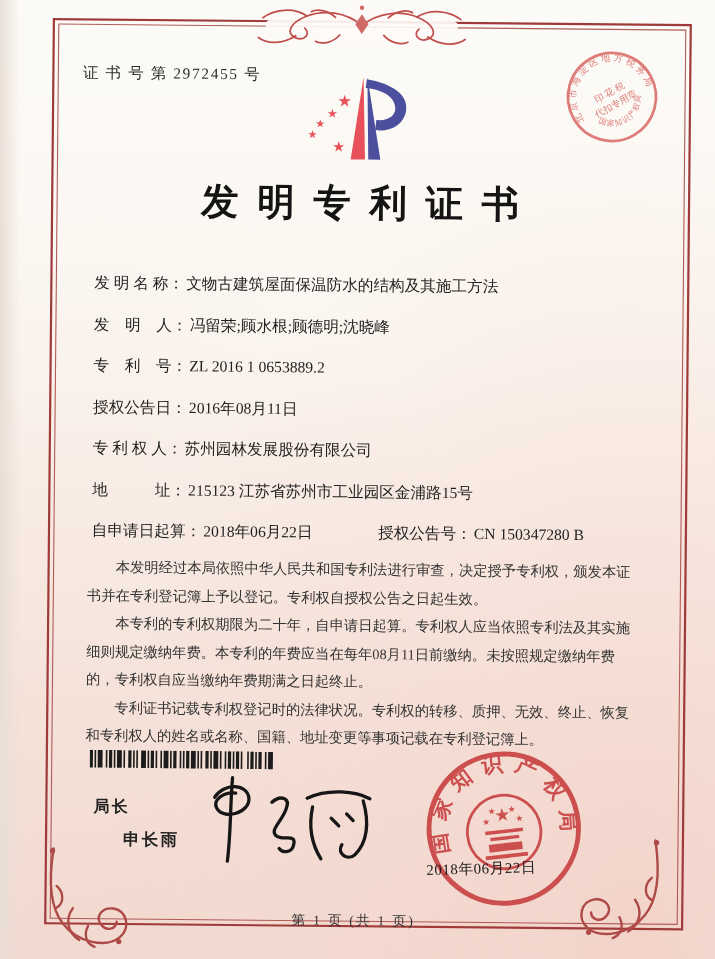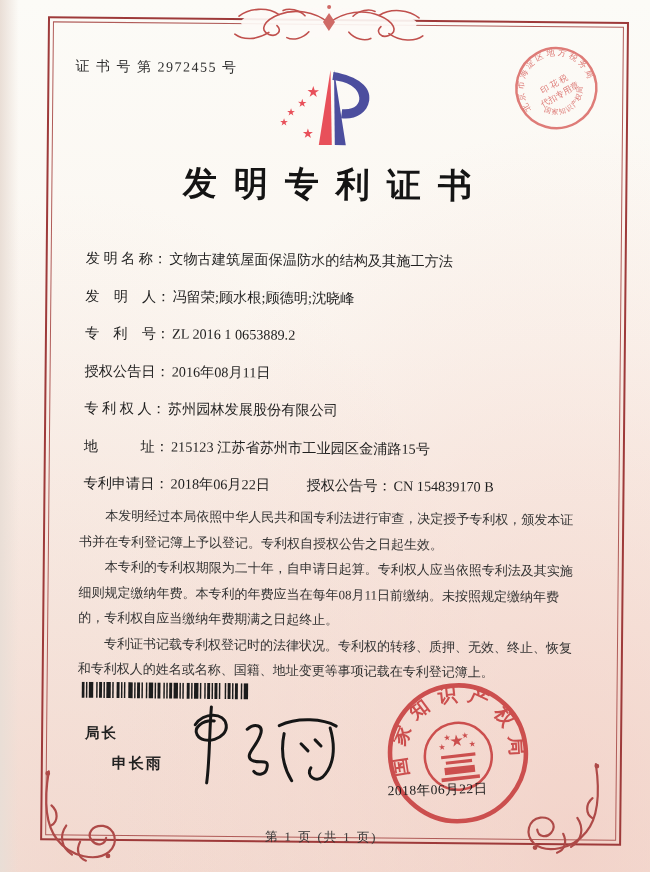--- a/index.html
+++ b/index.html
@@ -19,21 +19,21 @@
   .ornament-bl{position:absolute;left:40px;top:770px;}
   .ornament-br{position:absolute;left:516px;top:756px;transform:scaleX(-1);}
   .tax-stamp{position:absolute;left:503px;top:36px;transform:rotate(-30deg);opacity:.88;}
   .cert-no{position:absolute;left:72px;top:60px;font-size:14px;letter-spacing:1.5px;color:#2d2d2d;}
   .logo{position:absolute;left:258px;top:50px;}
   .title{position:absolute;left:0;right:0;top:162px;text-align:center;font-size:34px;
     font-weight:bold;letter-spacing:17px;text-indent:17px;color:#141414;}
   .fields{position:absolute;left:84px;top:253px;font-size:14.2px;color:#1f1f1f;}
   .frow{height:14px;line-height:15px;margin-bottom:23.5px;white-space:nowrap;}
   .fval{margin-left:2px;}
-  .fpair2{margin-left:33px;}
+  .fpair2{margin-left:56px;}
   .paragraphs{position:absolute;left:80px;top:505px;width:496px;font-size:13px;
     line-height:25.5px;color:#333;}
   .paragraphs p{margin:0;text-indent:2em;}
   .barcode{position:absolute;left:84px;top:684px;}
   .sig-title{position:absolute;left:88px;top:726px;font-size:14.5px;color:#222;
     font-family:Liberation Mono, monospace;font-weight:bold;letter-spacing:2px;text-align:center;}
   .sig-name{position:absolute;left:88px;top:756px;font-size:15px;color:#222;
     font-family:"Liberation Sans",sans-serif;font-weight:bold;letter-spacing:2px;margin-left:27px;}
   .signature{position:absolute;left:186px;top:700px;}
   .seal{position:absolute;left:385px;top:676px;transform:rotate(-7deg);opacity:.93;z-index:4;}
@@ -138,22 +138,22 @@
       <div class="frow">
         <span>授权公告日：</span><span class="fval">2016年08月11日</span>
       </div>
       <div class="frow">
         <span>专 利 权 人：</span><span class="fval">苏州园林发展股份有限公司</span>
       </div>
       <div class="frow">
         <span>地　　　址：</span><span class="fval">215123 江苏省苏州市工业园区金浦路15号</span>
       </div>
       <div class="frow">
-        <span>专利申请日：</span><span class="fval">2018年06月22日</span>
-        <span class="fpair2">授权公告号：</span><span class="fval">CN 154839170 B</span>
+        <span>自申请日起算：</span><span class="fval">2018年06月22日</span>
+        <span class="fpair2">授权公告号：</span><span class="fval">CN 150347280 B</span>
       </div>
     </div>
 
     <div class="paragraphs">
       <p>本发明经过本局依照中华人民共和国专利法进行审查，决定授予专利权，颁发本证书并在专利登记簿上予以登记。专利权自授权公告之日起生效。</p>
       <p>本专利的专利权期限为二十年，自申请日起算。专利权人应当依照专利法及其实施细则规定缴纳年费。本专利的年费应当在每年08月11日前缴纳。未按照规定缴纳年费的，专利权自应当缴纳年费期满之日起终止。</p>
       <p>专利证书记载专利权登记时的法律状况。专利权的转移、质押、无效、终止、恢复和专利权人的姓名或名称、国籍、地址变更等事项记载在专利登记簿上。</p>
     </div>
 
     <svg id="barcode-svg" class="barcode" width="168" height="17" viewBox="0 0 168 17">

